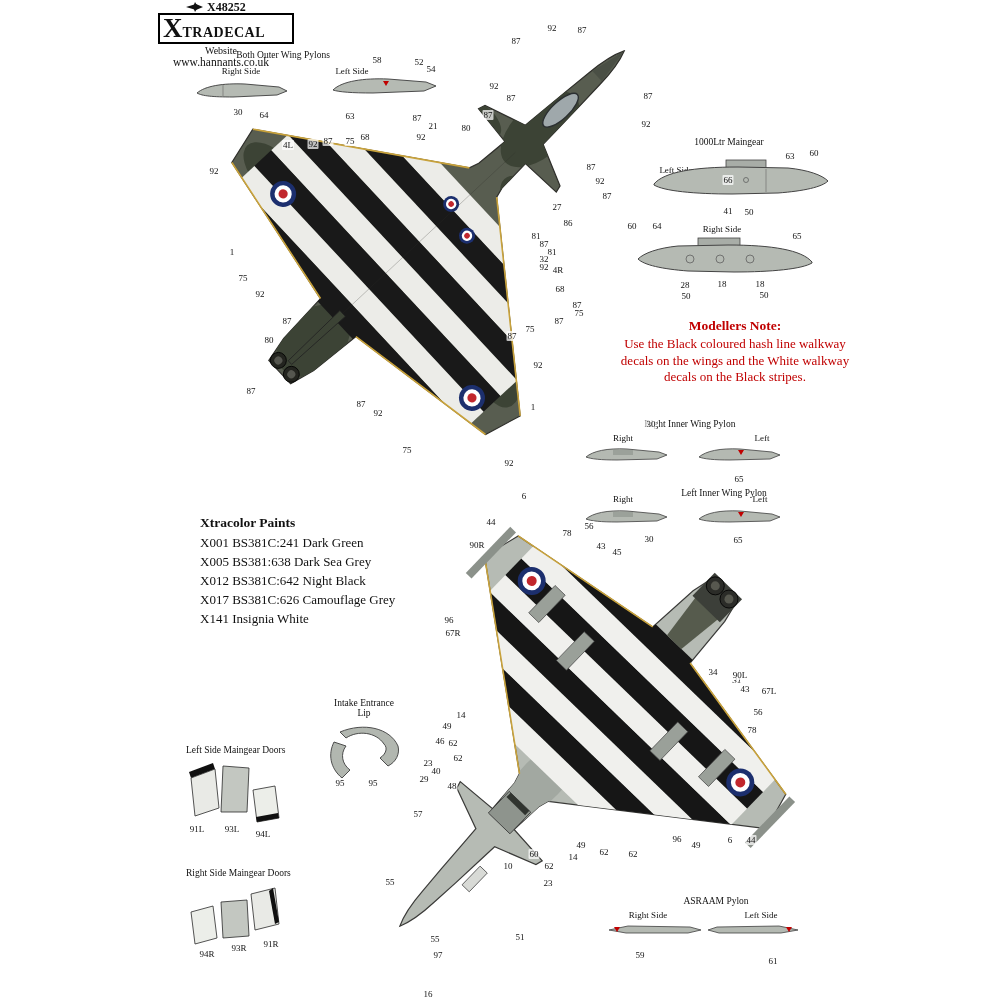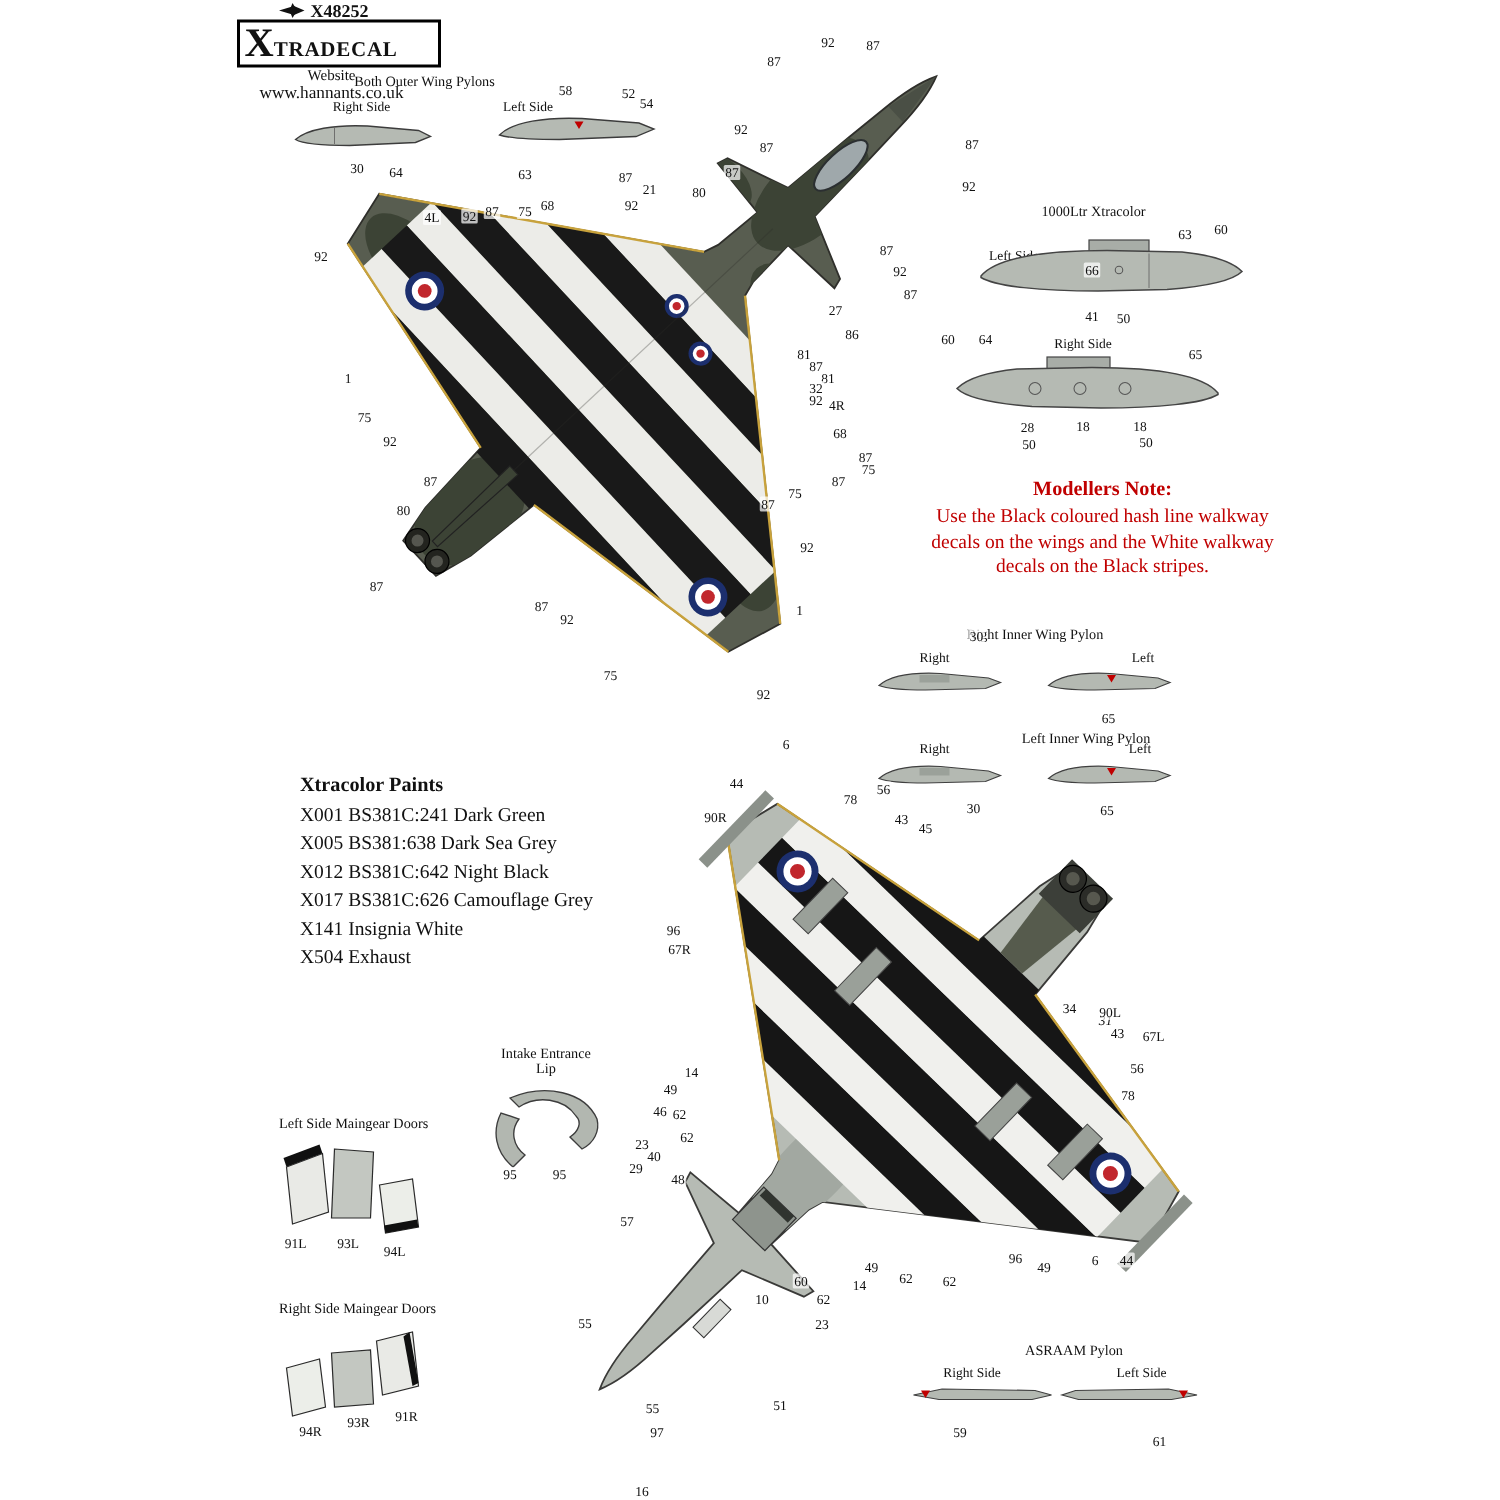--- a/index.html
+++ b/index.html
@@ -43,21 +43,21 @@
     <span class="logo-x">X</span>
     <span class="logo-rest">TRADECAL</span>
   </div>
   <div class="website-label">Website</div>
   <div class="website-url">www.hannants.co.uk</div>
 
   <div class="label" style="left:283px;top:50px;">Both Outer Wing Pylons</div>
   <div class="label sub" style="left:241px;top:66px;">Right Side</div>
   <div class="label sub" style="left:352px;top:66px;">Left Side</div>
 
-  <div class="label" style="left:729px;top:137px;">1000Ltr Xtracolor</div>
+  <div class="label" style="left:729px;top:137px;">1000Ltr Maingear</div>
   <div class="label sub" style="left:676px;top:165px;">Left Side</div>
   <div class="label sub" style="left:722px;top:224px;">Right Side</div>
 
   <div class="label" style="left:690px;top:419px;">Right Inner Wing Pylon</div>
   <div class="label sub" style="left:623px;top:433px;">Right</div>
   <div class="label sub" style="left:762px;top:433px;">Left</div>
   <div class="label" style="left:724px;top:488px;">Left Inner Wing Pylon</div>
   <div class="label sub" style="left:623px;top:494px;">Right</div>
   <div class="label sub" style="left:760px;top:494px;">Left</div>
 
@@ -70,21 +70,20 @@
   <div class="label sub" style="left:648px;top:910px;">Right Side</div>
   <div class="label sub" style="left:761px;top:910px;">Left Side</div>
 
   <div class="paints">
     <div class="title">Xtracolor Paints</div>
     <div class="item">X001 BS381C:241 Dark Green</div>
     <div class="item">X005 BS381:638 Dark Sea Grey</div>
     <div class="item">X012 BS381C:642 Night Black</div>
     <div class="item">X017 BS381C:626 Camouflage Grey</div>
     <div class="item">X141 Insignia White</div>
-    <div class="item">X504 Exhaust</div>
   </div>
 
   <div class="note">
     <div class="title">Modellers Note:</div>
     <div class="body">Use the Black coloured hash line walkway decals on the wings and the White walkway decals on the Black stripes.</div>
   </div>
 
   <svg class="abs" style="left:175px;top:-40px;" width="540" height="540" viewBox="0 0 540 540">
     <defs>
       <clipPath id="afTop">

